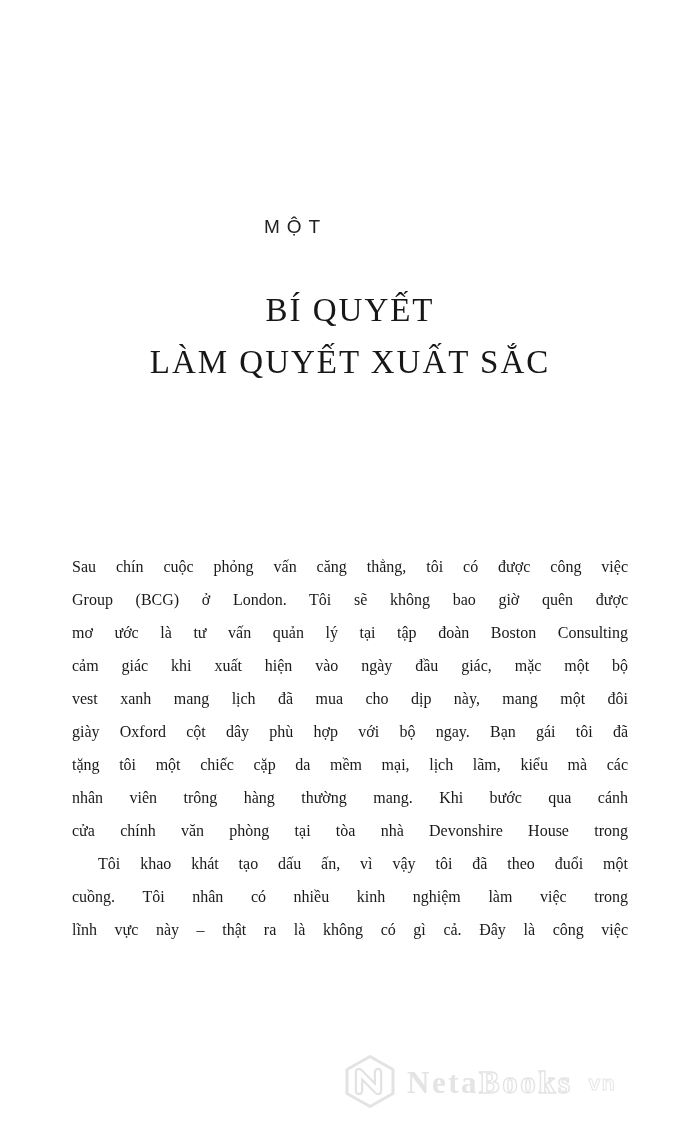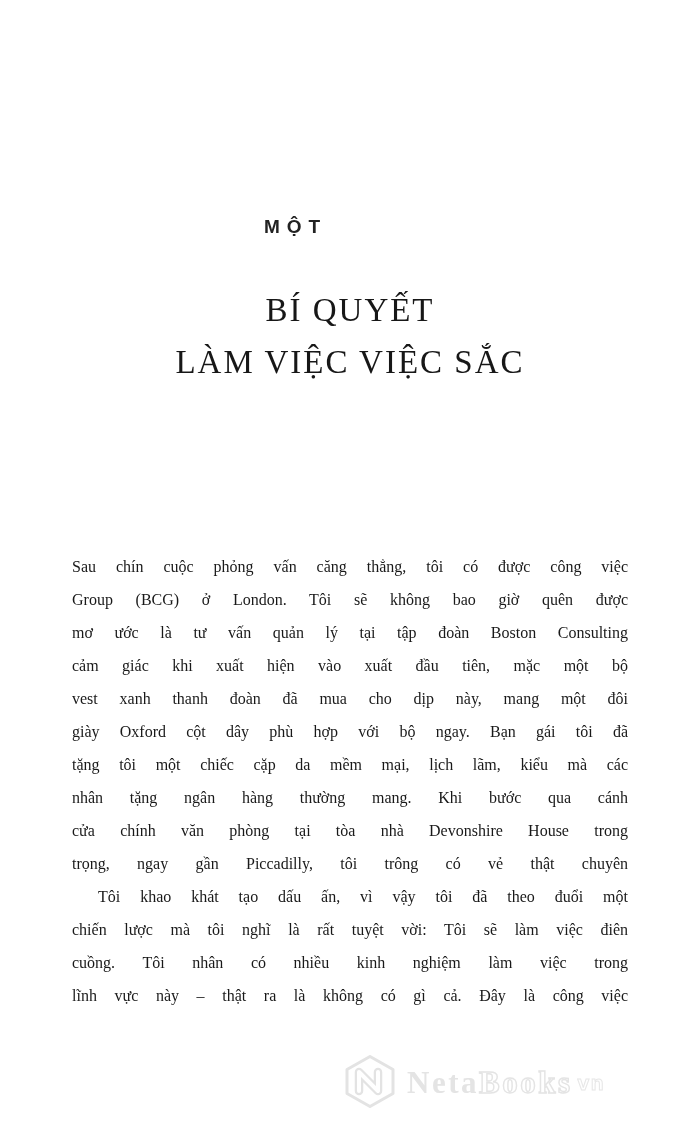--- a/index.html
+++ b/index.html
@@ -17,21 +17,21 @@
     background: #ffffff;
   }
   .chapter-number {
     position: absolute;
     top: 216px;
     left: 0;
     width: 584px;
     text-align: center;
     font-family: "Liberation Sans", sans-serif;
     font-size: 19px;
-    font-weight: 700;
+    font-weight: 400;
     letter-spacing: 7px;
     text-indent: 7px;
     color: #222222;
   }
   .chapter-title {
     position: absolute;
     top: 284px;
     left: 0;
     width: 700px;
     text-align: center;
@@ -83,51 +83,49 @@
   }
   .wm-books {
     color: transparent;
     -webkit-text-stroke: 1.4px #e4e4e4;
   }
   .wm-tld {
     font-family: "Liberation Sans", sans-serif;
     font-weight: bold;
     font-size: 21px;
     letter-spacing: 1.5px;
-    margin-left: 5px;
+    margin-left: 16px;
     color: transparent;
     text-align: right;
     -webkit-text-stroke: 1px #e7e7e7;
   }
 </style>
 </head>
 <body>
 
 <div class="page">
 
   <div class="chapter-number">MỘT</div>
 
   <div class="chapter-title">
     <div>BÍ QUYẾT</div>
-    <div>LÀM VIỆC VIỆC SẮC</div>
+    <div>LÀM QUYẾT XUẤT SẮC</div>
   </div>
 
   <div class="body-text">
     <div class="line">Sau chín cuộc phỏng vấn căng thẳng, tôi có được công việc</div>
     <div class="line">Group (BCG) ở London. Tôi sẽ không bao giờ quên được</div>
     <div class="line">mơ ước là tư vấn quản lý tại tập đoàn Boston Consulting</div>
-    <div class="line">cảm giác khi xuất hiện vào xuất đầu tiên, mặc một bộ</div>
-    <div class="line">vest xanh thanh đoàn đã mua cho dịp này, mang một đôi</div>
+    <div class="line">cảm giác khi xuất hiện vào ngày đầu giác, mặc một bộ</div>
+    <div class="line">vest xanh mang lịch đã mua cho dịp này, mang một đôi</div>
     <div class="line">giày Oxford cột dây phù hợp với bộ ngay. Bạn gái tôi đã</div>
     <div class="line">tặng tôi một chiếc cặp da mềm mại, lịch lãm, kiểu mà các</div>
-    <div class="line">nhân tặng ngân hàng thường mang. Khi bước qua cánh</div>
+    <div class="line">nhân viên trông hàng thường mang. Khi bước qua cánh</div>
     <div class="line">cửa chính văn phòng tại tòa nhà Devonshire House trong</div>
-    <div class="line">trọng, ngay gần Piccadilly, tôi trông có vẻ thật chuyên</div>
     <div class="line first-indent">Tôi khao khát tạo dấu ấn, vì vậy tôi đã theo đuổi một</div>
-    <div class="line">chiến lược mà tôi nghĩ là rất tuyệt vời: Tôi sẽ làm việc điên</div>
     <div class="line">cuồng. Tôi nhân có nhiều kinh nghiệm làm việc trong</div>
     <div class="line">lĩnh vực này – thật ra là không có gì cả. Đây là công việc</div>
   </div>
 
   <div class="watermark">
     <span class="wm-logo">
       <svg width="56" height="53" viewBox="0 0 56 53">
         <polygon points="28,1.5 51,14.5 51,38.5 28,51.5 5,38.5 5,14.5" fill="#ffffff" stroke="#e3e3e3" stroke-width="3" stroke-linejoin="round"></polygon>
         <path d="M17,36 L17,17 L36,36 L36,17" fill="none" stroke="#e3e3e3" stroke-width="8.5" stroke-linecap="round" stroke-linejoin="round"></path>
         <path d="M17,36 L17,17 L36,36 L36,17" fill="none" stroke="#ffffff" stroke-width="4" stroke-linecap="round" stroke-linejoin="round"></path>

